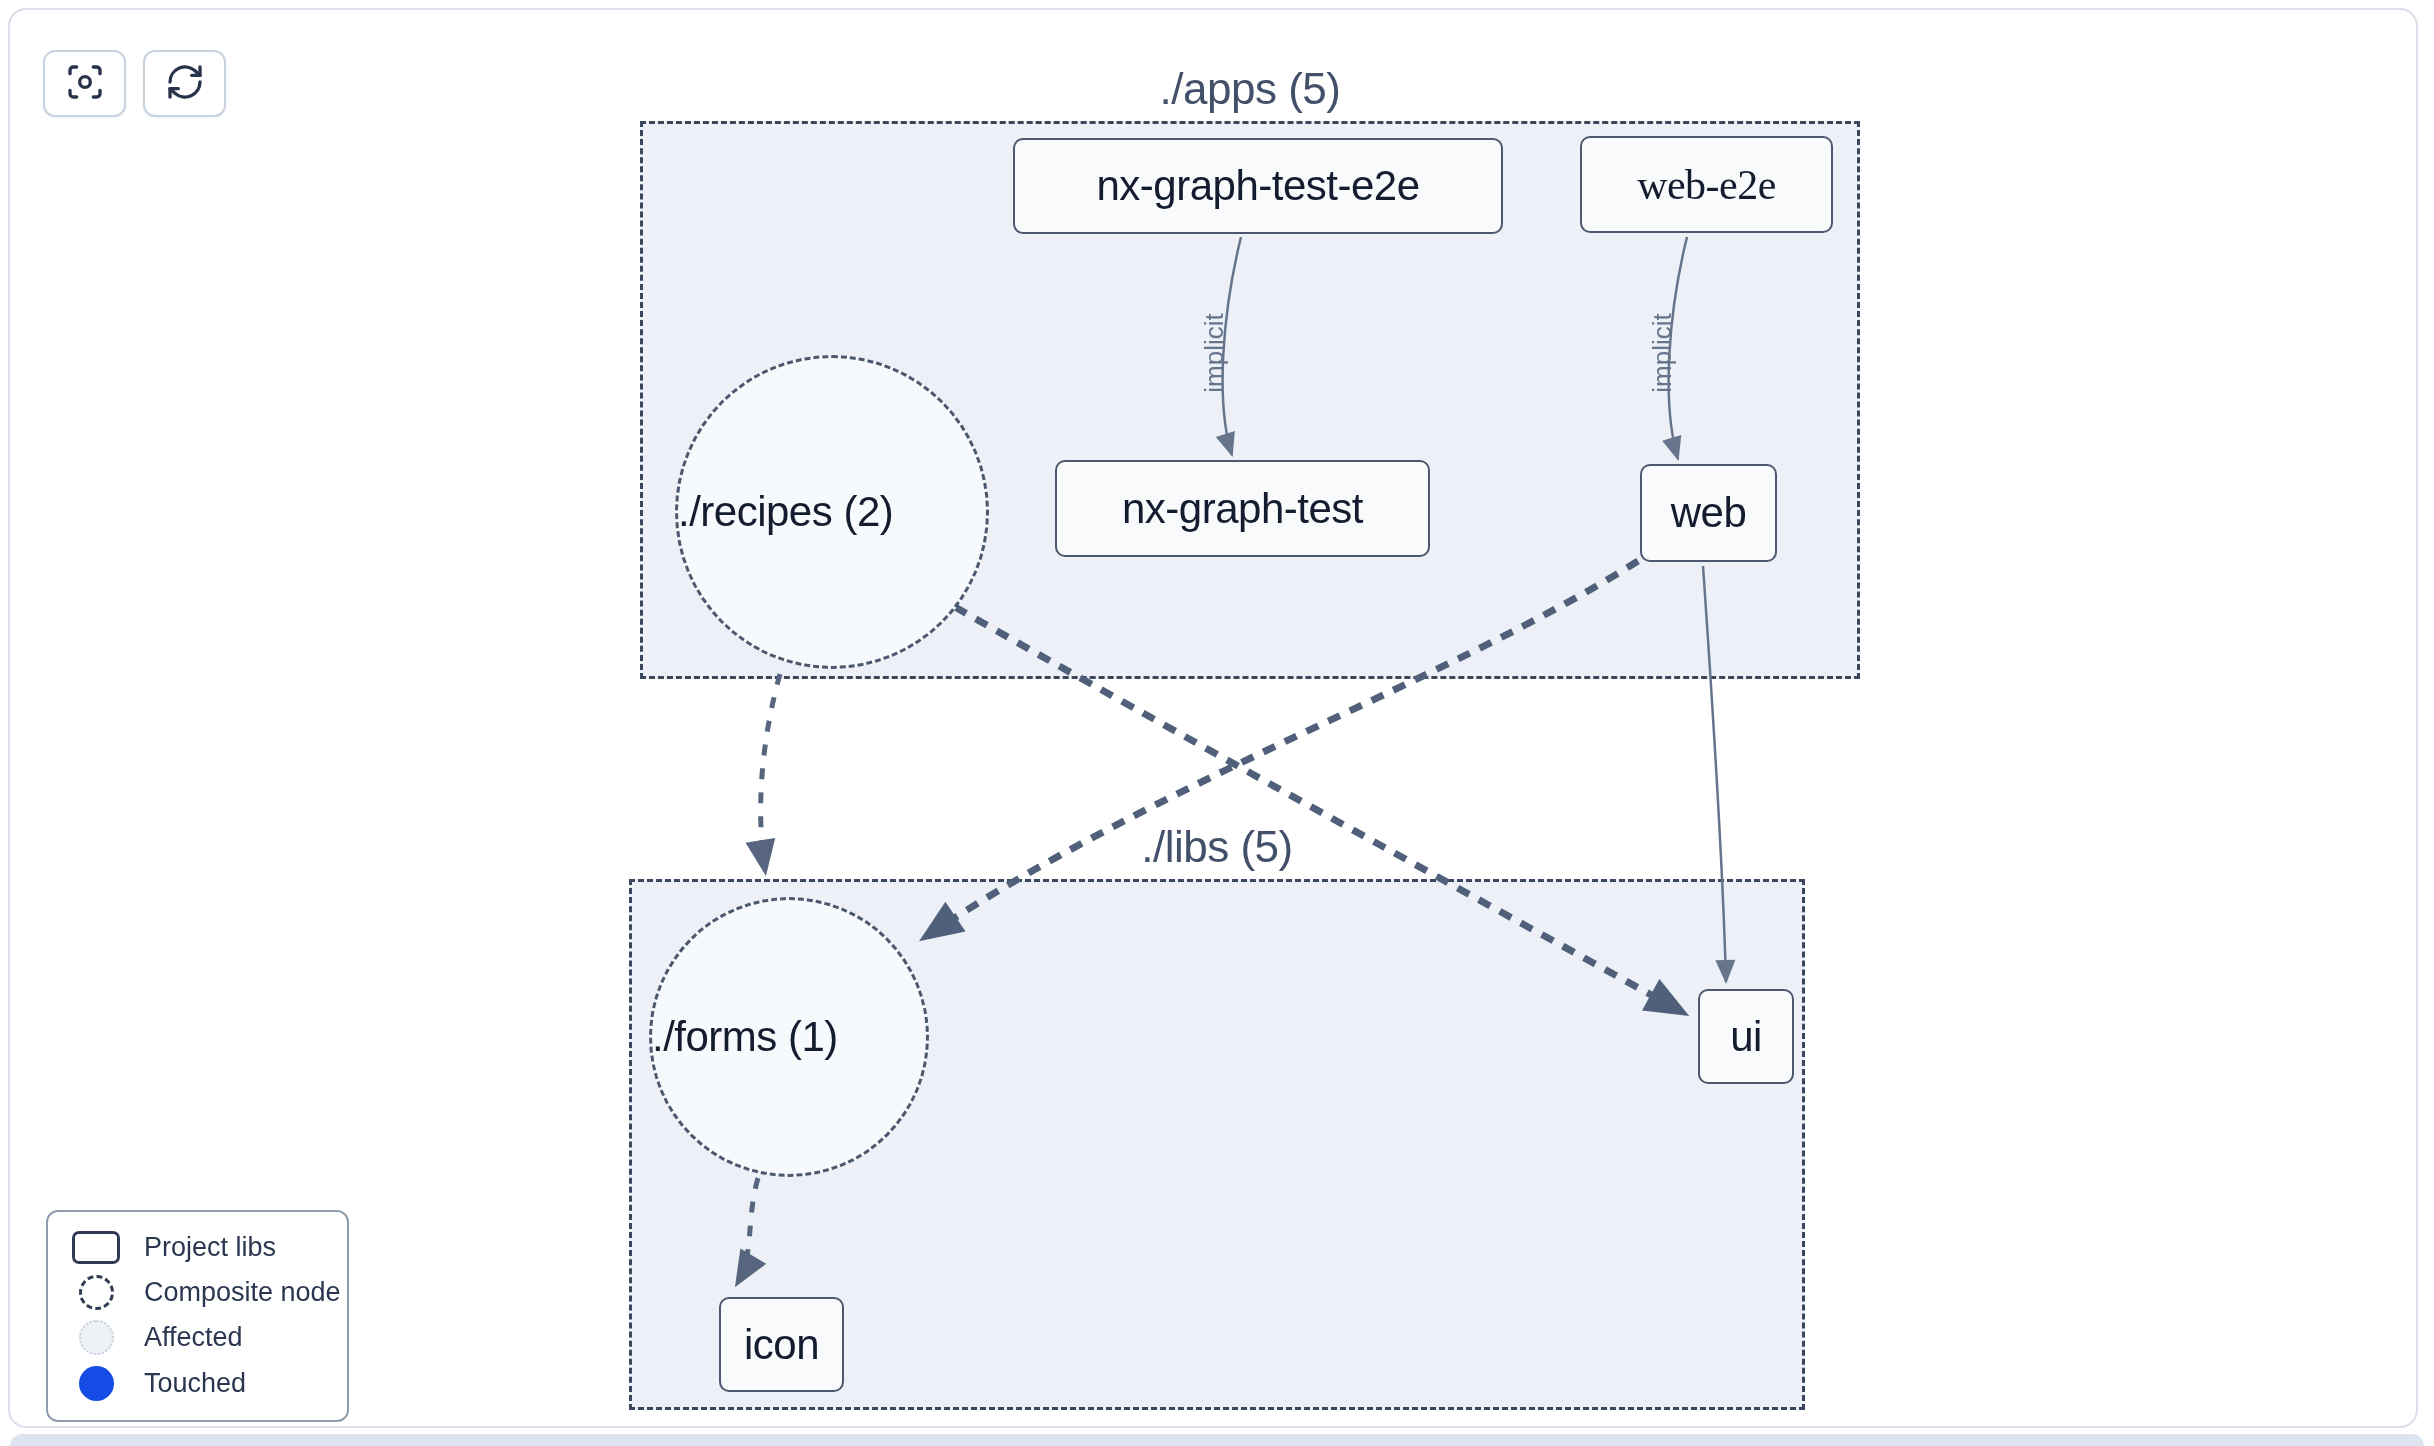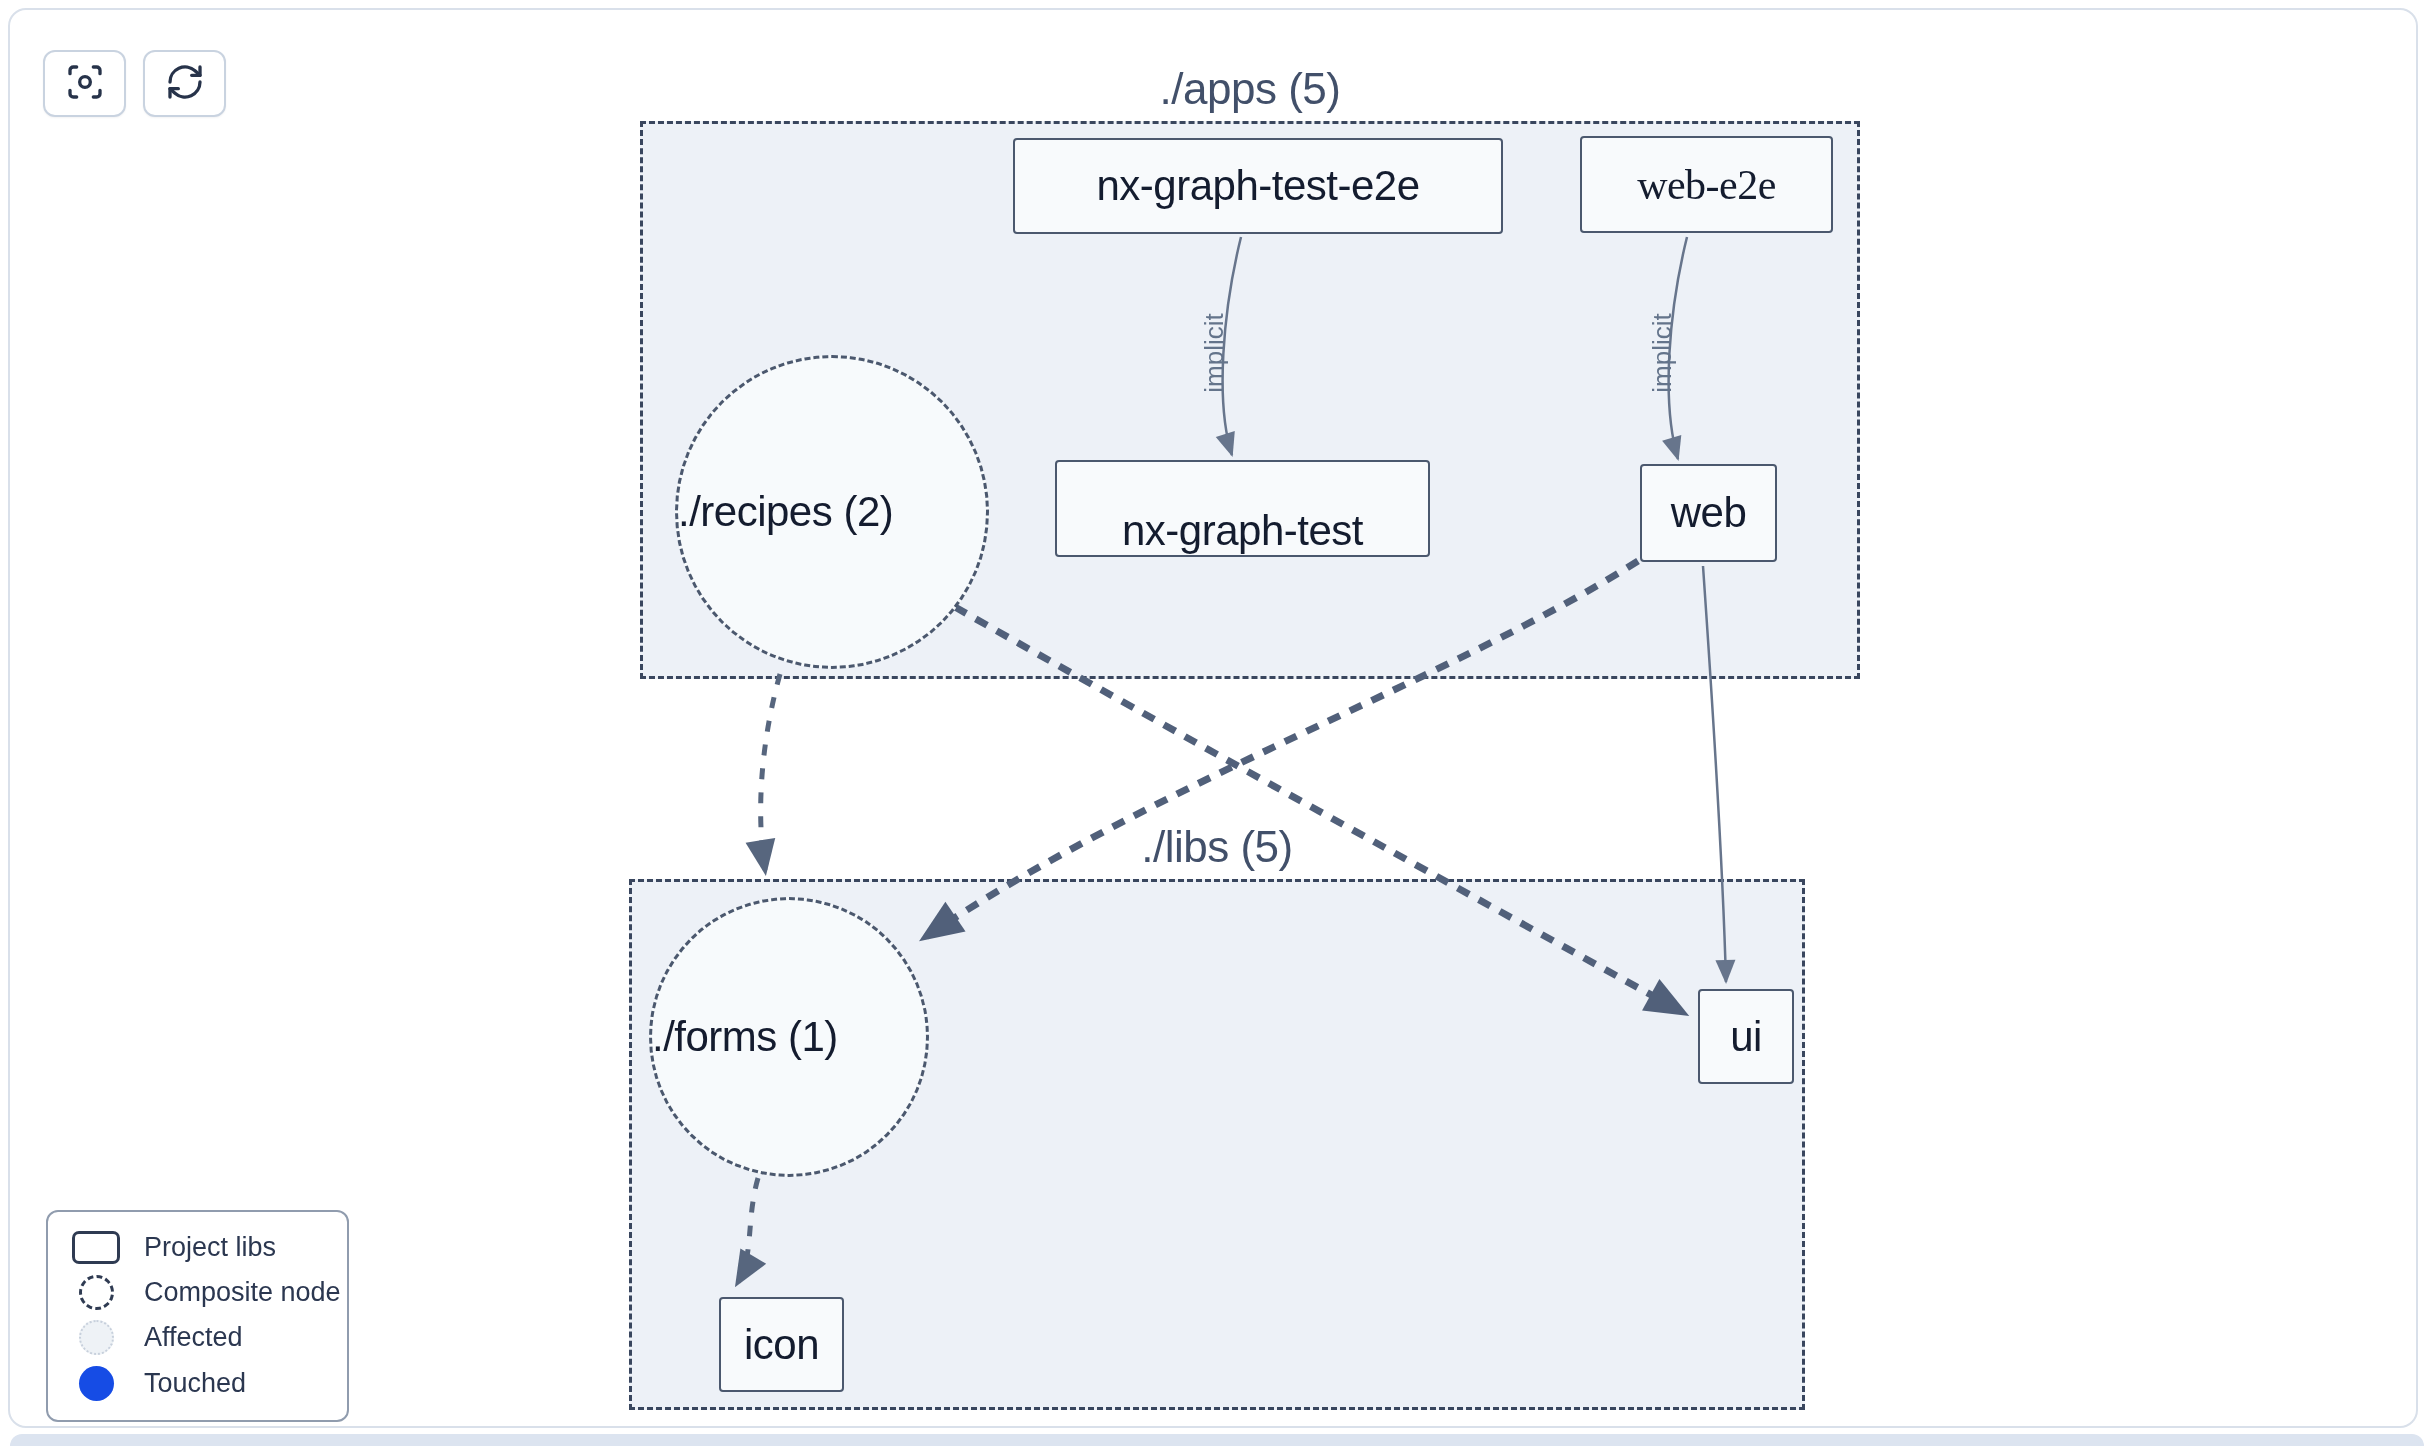--- a/index.html
+++ b/index.html
@@ -35,33 +35,33 @@
   }
   #group-apps{left:630px;top:111px;width:1220px;height:558px;padding-left:20px;}
   #group-libs{left:619px;top:869px;width:1176px;height:531px;}
   .group-label{
     position:absolute;left:0;right:0;top:-60px;height:56px;text-align:center;
     font-size:44px;color:#42506a;letter-spacing:-0.5px;
   }
   
   .pnode{
     position:absolute;display:flex;align-items:center;justify-content:center;
-    background:#f8fafc;border:2.5px solid #4b586e;border-radius:4px;
+    background:#f8fafc;border:2.5px solid #4b586e;border-radius:10px;
     font-size:42px;color:#141c2f;letter-spacing:-0.5px;box-sizing:border-box;
     z-index:3;cursor:pointer;
   }
   .cnode{
     position:absolute;display:flex;align-items:center;
     background:#f7fafc;border:3px dashed #4b586e;border-radius:50%;
     font-size:42px;color:#141c2f;letter-spacing:-0.5px;box-sizing:border-box;
     z-index:3;cursor:pointer;
   }
   #node-nx-graph-test-e2e{left:1003px;top:128px;width:490px;height:96px;}
   #node-web-e2e{left:1570px;top:126px;width:253px;height:97px;font-family:Liberation Serif, serif;}
-  #node-nx-graph-test{left:1045px;top:450px;width:375px;height:97px;align-items:flex-end;}
+  #node-nx-graph-test{left:1045px;top:450px;width:375px;height:97px;}
   #node-web{left:1630px;top:454px;width:137px;height:98px;}
   #node-ui{left:1688px;top:979px;width:96px;height:95px;}
   #node-icon{left:709px;top:1287px;width:125px;height:95px;}
   #node-recipes{left:665px;top:345px;width:314px;height:314px;}
   #node-forms{left:639px;top:887px;width:280px;height:280px;}
   
   .edges{position:absolute;left:0;top:0;z-index:2;}
   .edge-thin{fill:none;stroke:#67758c;stroke-width:2.5px;}
   .edge-mid{fill:none;stroke:#57667e;stroke-width:5px;stroke-dasharray:11 13;}
   .edge-thick{fill:none;stroke:#51607a;stroke-width:7px;stroke-dasharray:13 11;}

